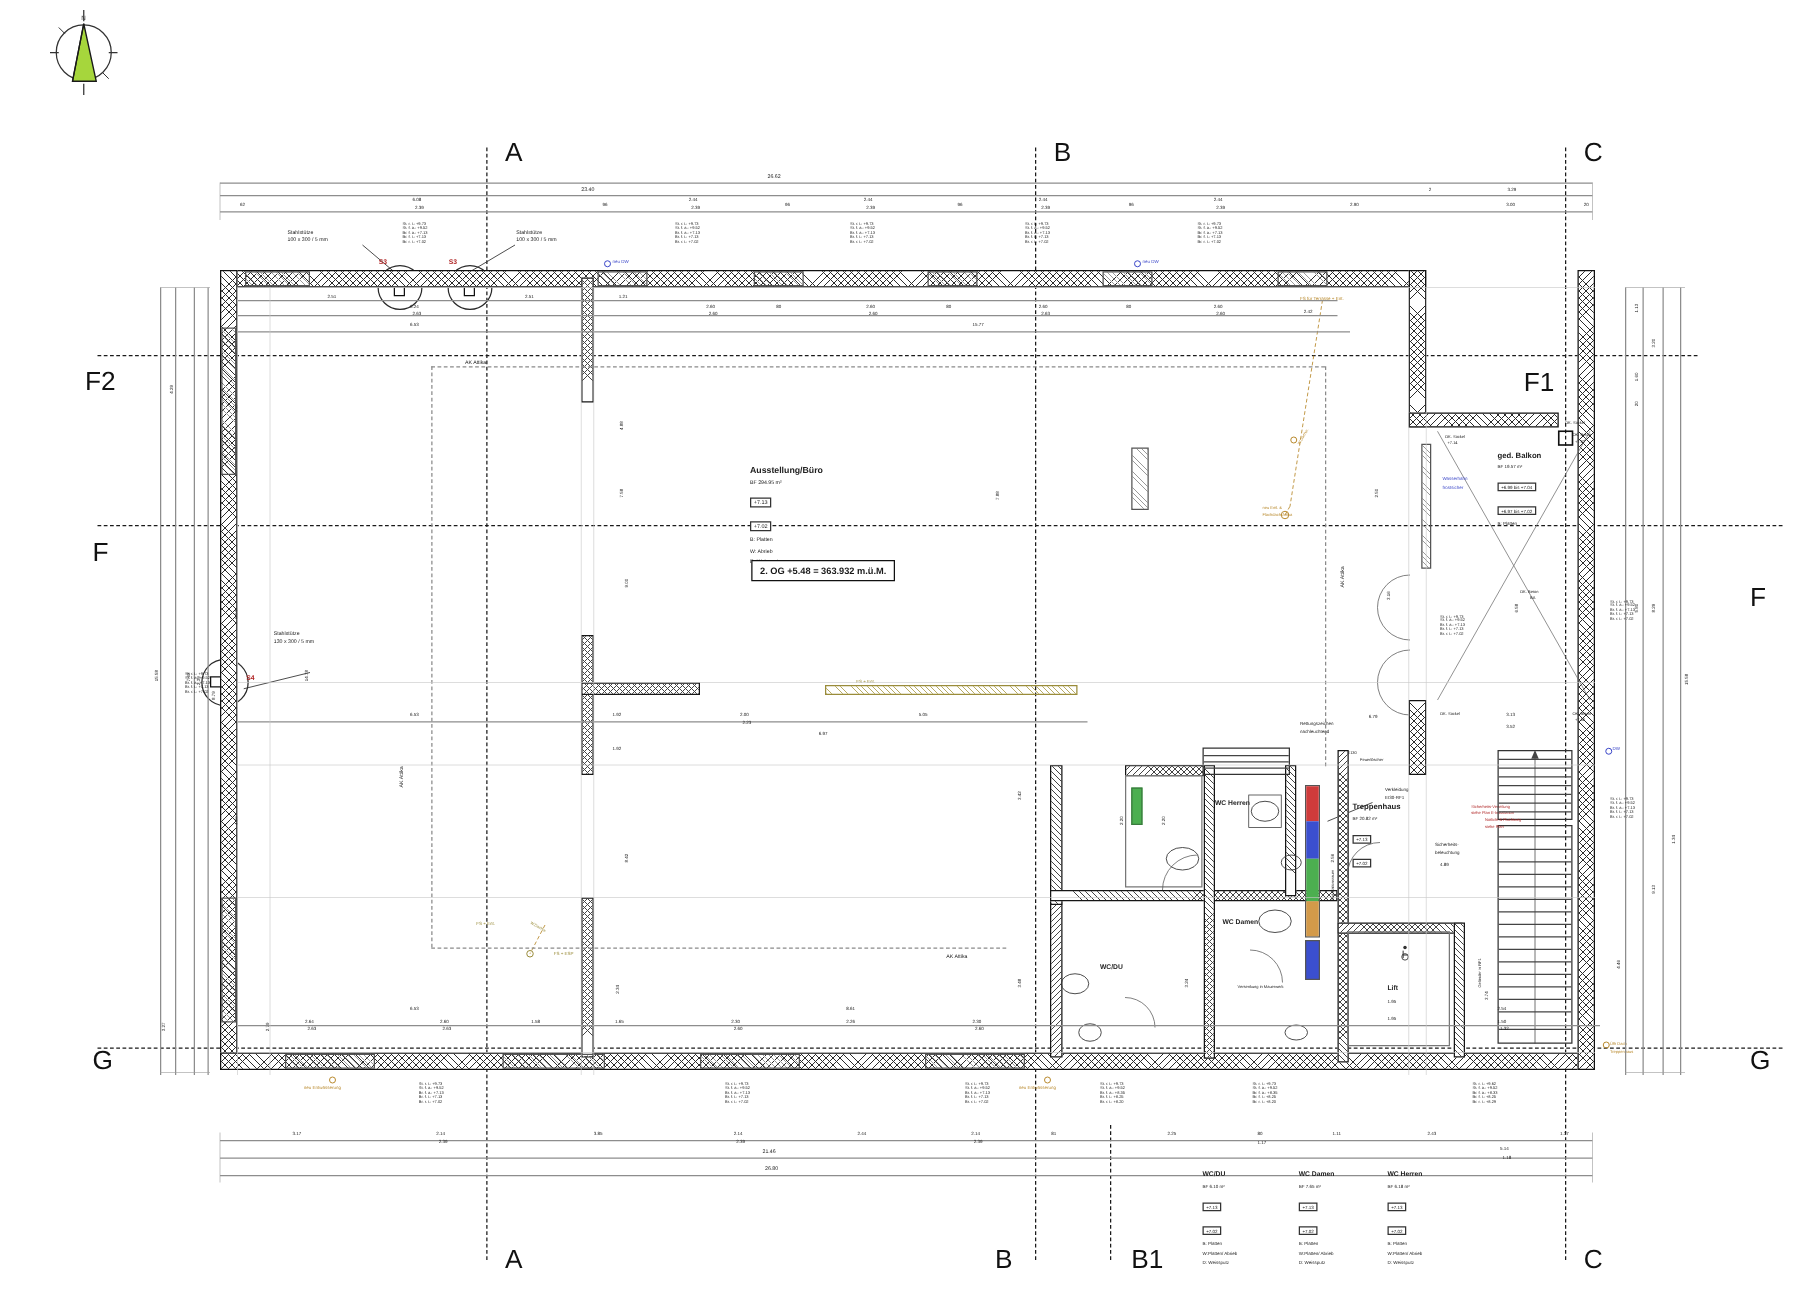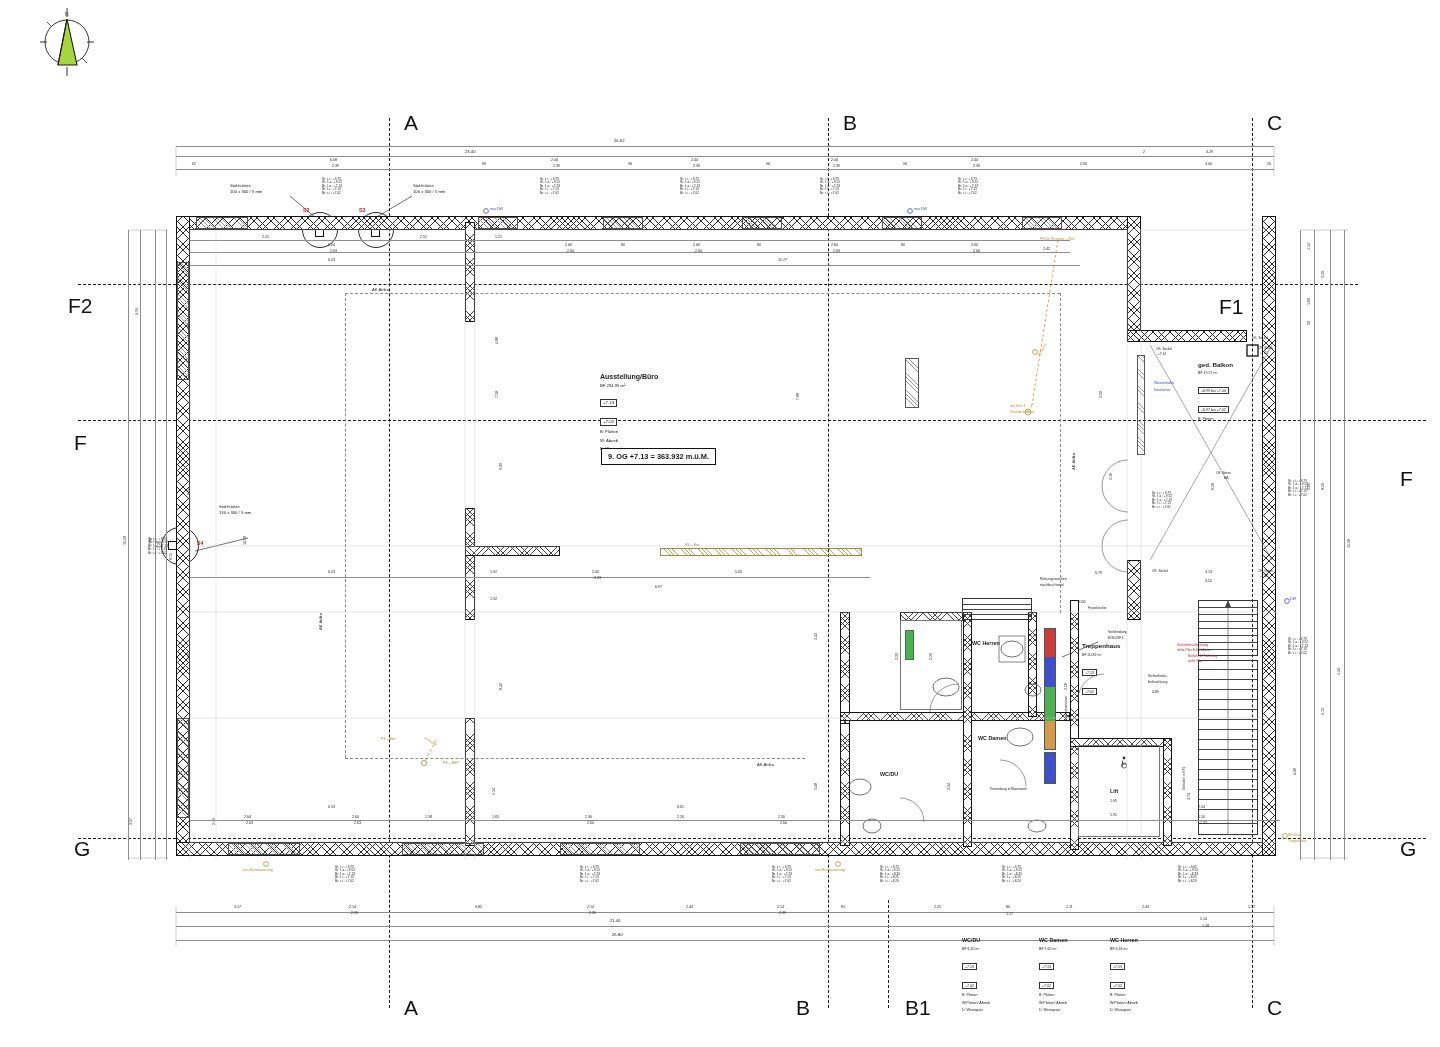--- a/index.html
+++ b/index.html
@@ -243,21 +243,21 @@
     </div>
     <div style="position:relative;margin-top:1px;">
       <span class="boxlbl" style="position:relative;display:inline-block;">+7.02</span>
     </div>
     <div class="txt t4" style="position:relative;margin-top:3px;">B: Platten</div>
     <div class="txt t4" style="position:relative;margin-top:4px;">W: Abrieb</div>
     <div class="txt t4" style="position:relative;margin-top:4px;">D: Weissputz</div>
   </div>
 
   <div class="levelbox" style="left:601px;top:448px;">
-    <span>9. OG +7.13 = 363.932 m.ü.M.</span>
+    <span>2. OG +5.48 = 363.932 m.ü.M.</span>
   </div>
 
   <div class="abs" style="left:1198px;top:362px;">
     <div class="txt t6 bold" style="position:relative;">ged. Balkon</div>
     <div class="txt t35" style="position:relative;margin-top:3px;">BF 19.57 m²</div>
     <div style="position:relative;margin-top:2px;">
       <span class="boxlbl" style="position:relative;display:inline-block;font-size:3.6px;">+6.99 bis +7.04</span>
     </div>
     <div style="position:relative;margin-top:1px;">
       <span class="boxlbl" style="position:relative;display:inline-block;font-size:3.6px;">+6.97 bis +7.02</span>

